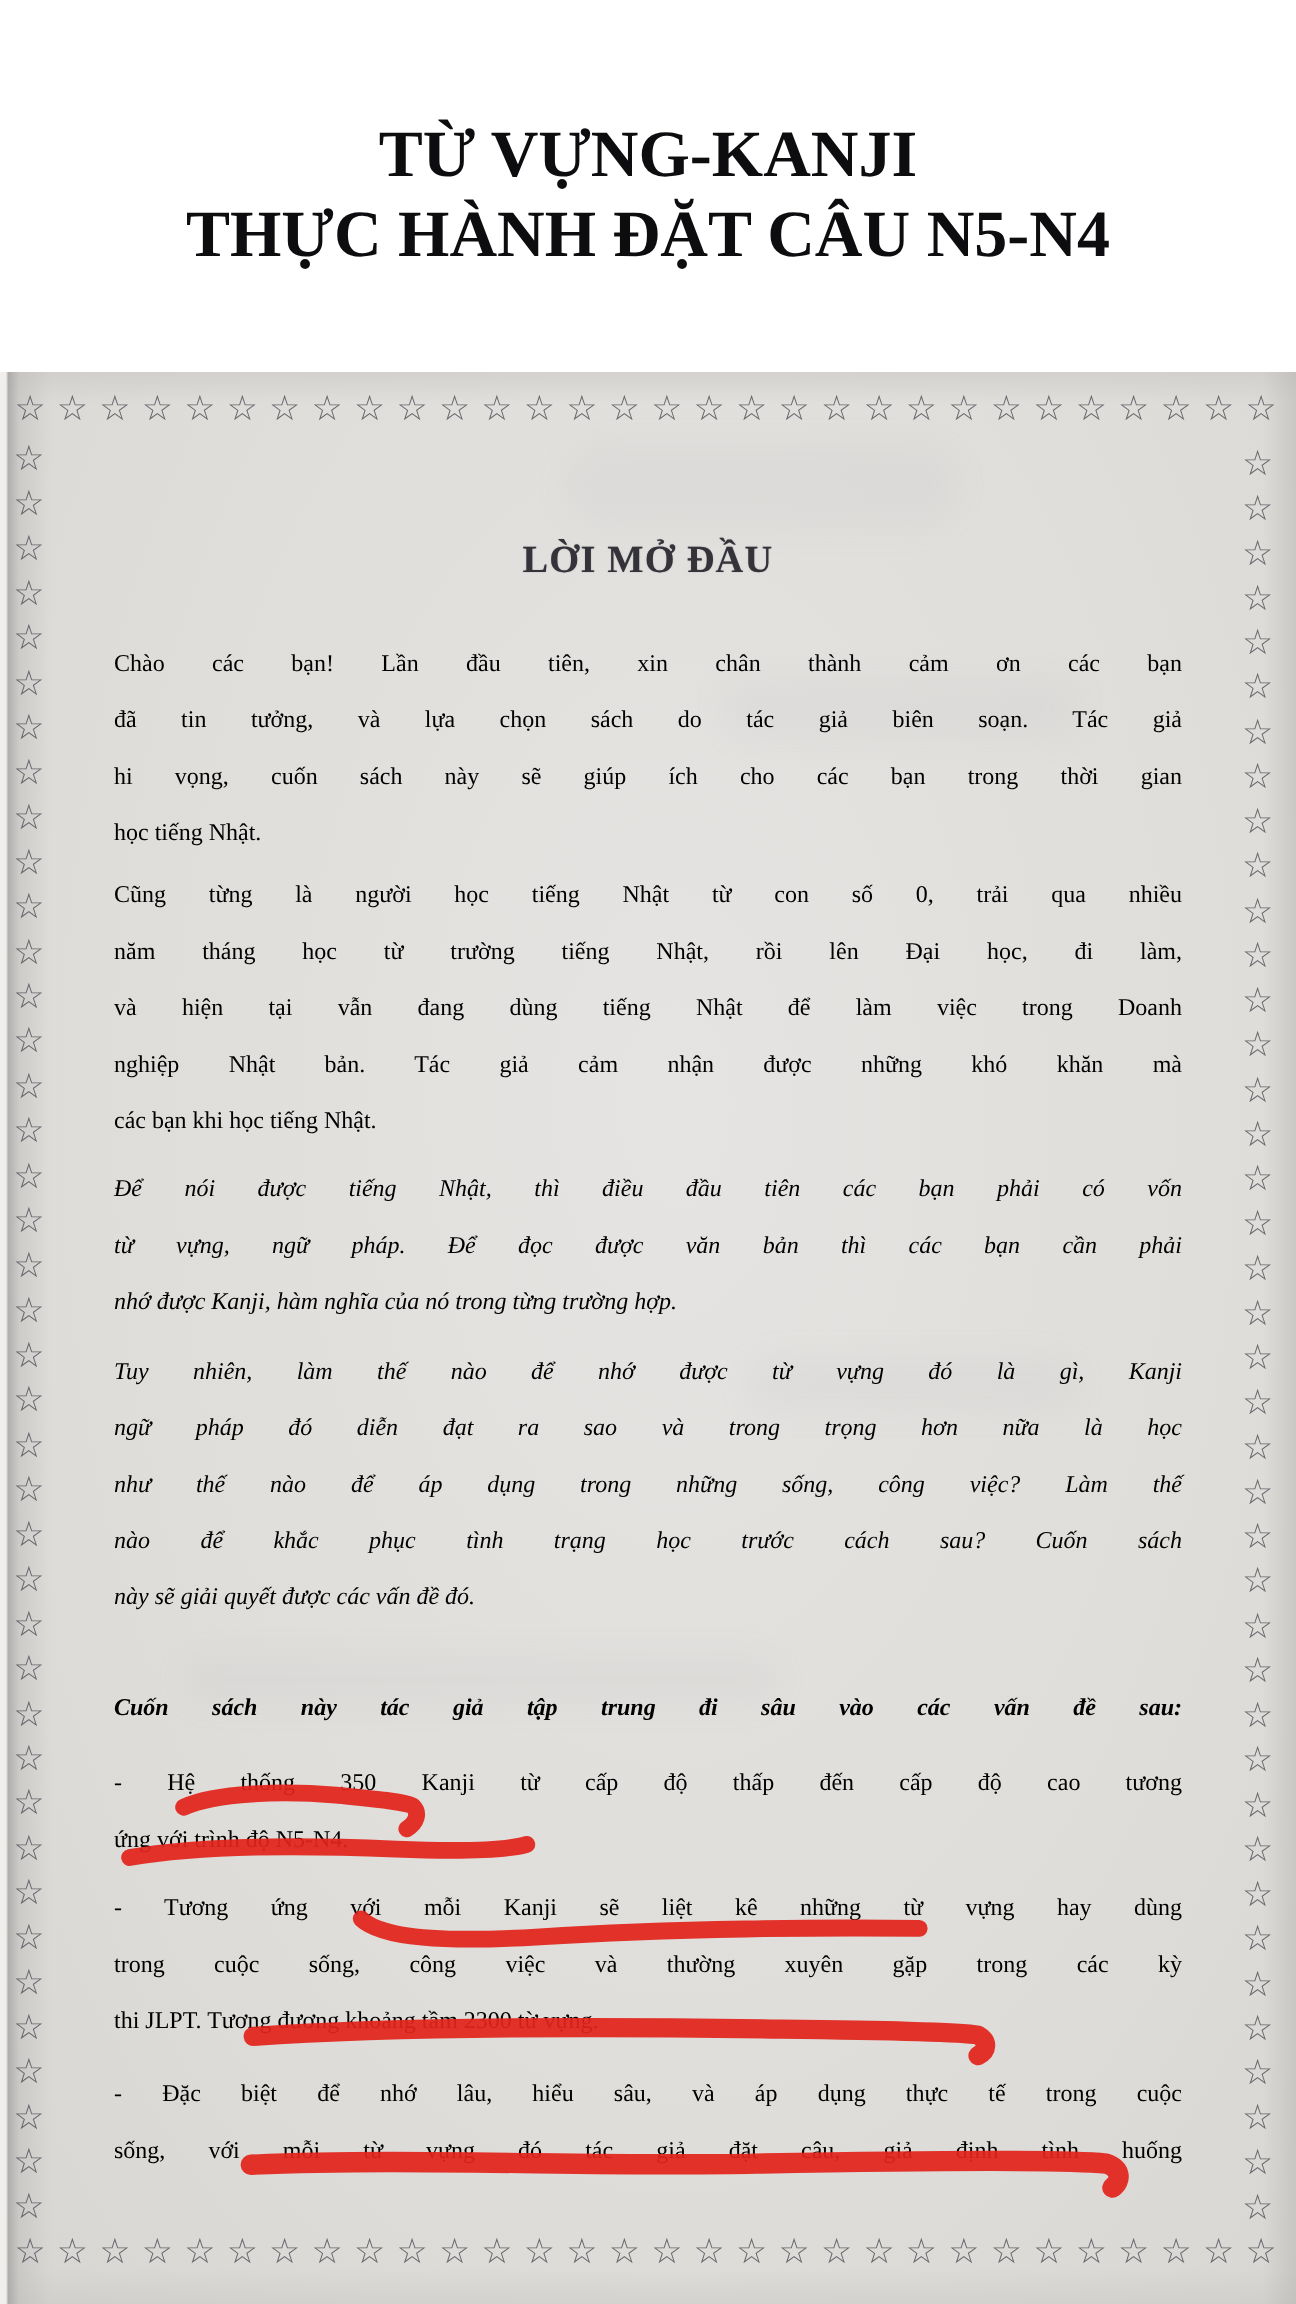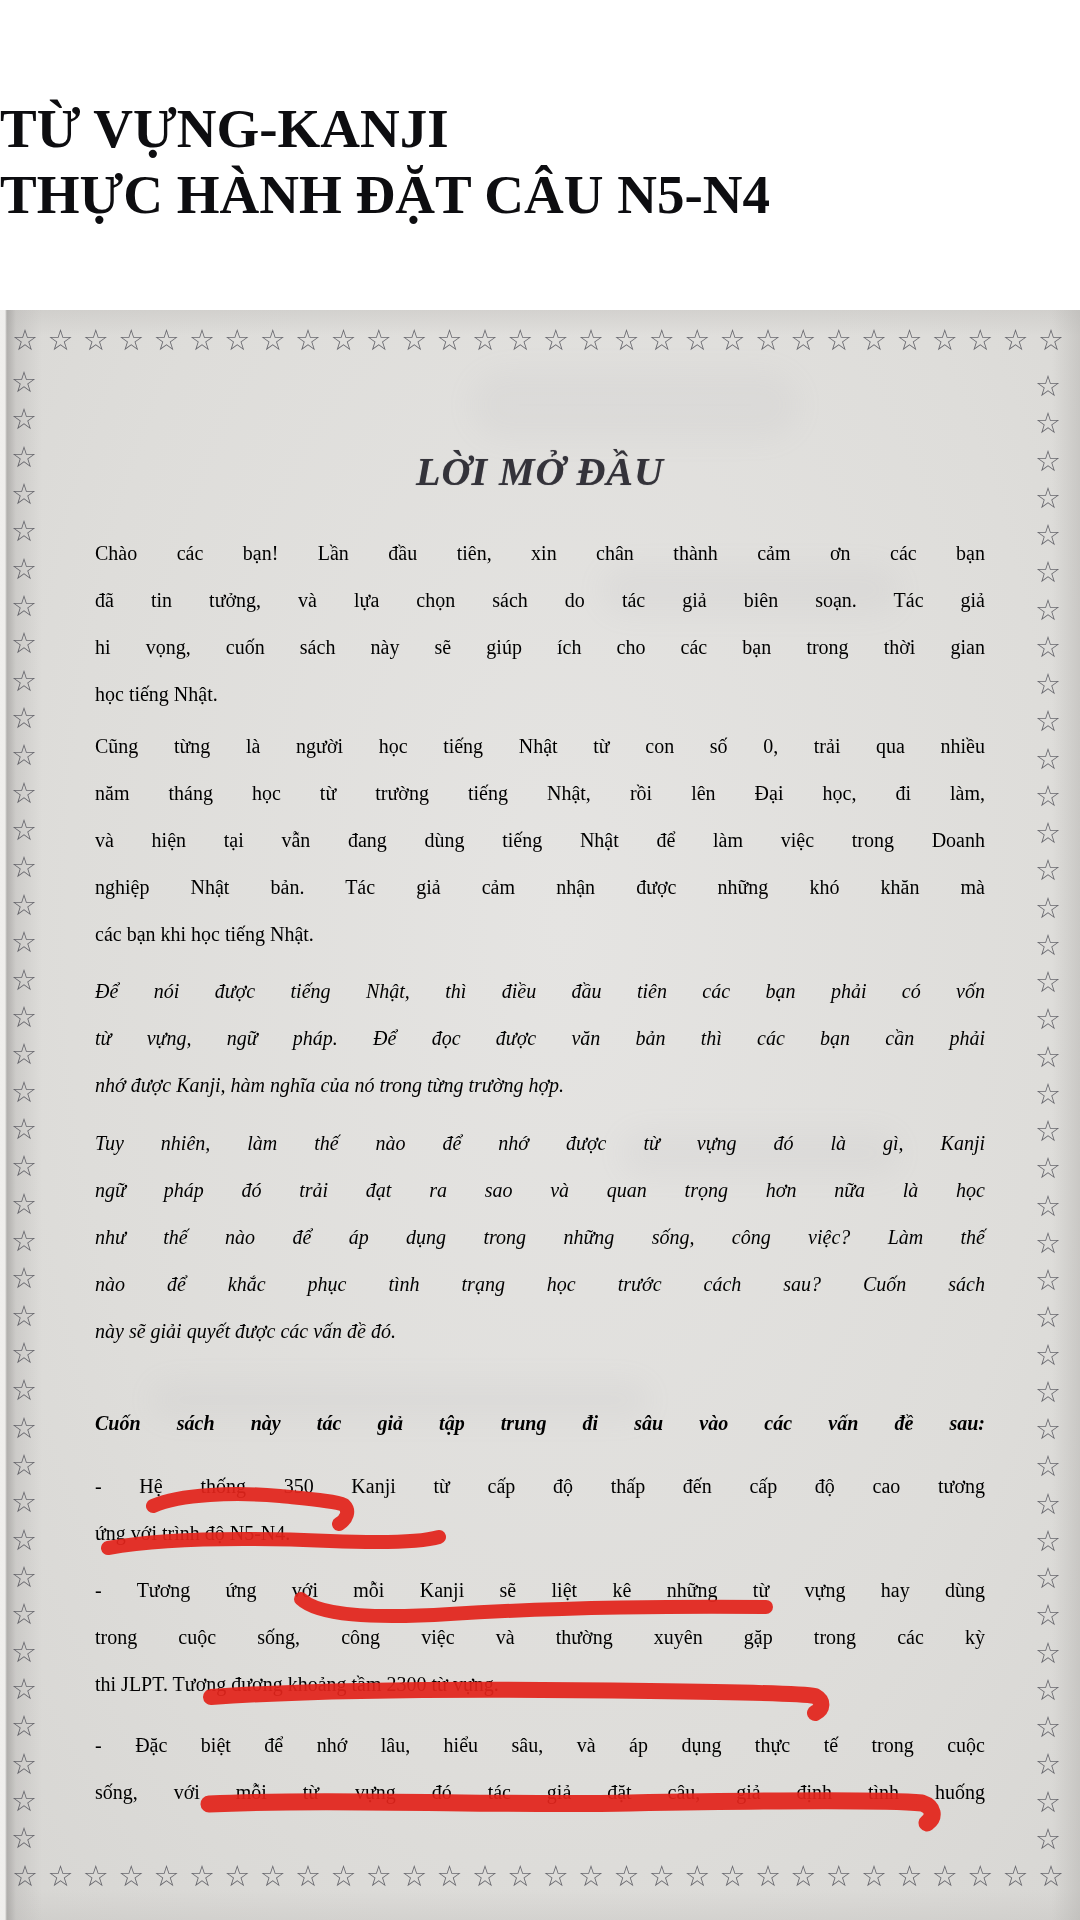--- a/index.html
+++ b/index.html
@@ -4,21 +4,21 @@
 <style>
   html,body{margin:0;padding:0;}
   body{
     width:1080px;height:1920px;position:relative;overflow:hidden;
     background:#ffffff;
     font-family:"Liberation Serif","DejaVu Serif",serif;
   }
   
   .title-block{
     position:absolute;top:96px;left:0;width:1080px;
-    color:#0d0d10;
+    text-align:center;color:#0d0d10;
     font-weight:bold;line-height:66px;font-size:55px;
     letter-spacing:0px;
   }
   
   .page{
     position:absolute;top:310px;left:0;width:1080px;height:1610px;
     background:
       linear-gradient(90deg,#f0efed 0px,#efeeec 5px,rgba(240,239,237,0) 7px),
       linear-gradient(90deg,rgba(150,148,146,.65) 6px,rgba(190,188,186,.5) 16px,rgba(222,221,218,0) 42px),
       linear-gradient(270deg,rgba(178,176,173,.45) 0px,rgba(222,221,218,0) 28px),
@@ -32,21 +32,21 @@
   .star-row{position:absolute;display:flex;justify-content:space-between;}
   .star-col{position:absolute;display:flex;flex-direction:column;justify-content:space-between;align-items:center;}
   #star-top{top:16px;left:12px;width:1052px;}
   #star-bottom{top:1552px;left:12px;width:1052px;}
   #star-left{top:58px;left:8px;height:1486px;width:32px;}
   #star-right{top:62px;left:1032px;height:1482px;width:32px;}
   
   .content-line, .preface-heading{color:#34333a;text-shadow:0 0 1px rgba(52,51,58,.4);}
   .preface-heading{
     position:absolute;top:138px;left:95px;width:890px;text-align:center;
-    font-size:40px;font-weight:bold;letter-spacing:1px;font-style:italic;
+    font-size:32px;font-weight:bold;letter-spacing:1px;
   }
   .para{position:absolute;left:95px;width:890px;font-size:20px;line-height:47px;}
   .para.italic{font-style:italic;}
   .para.bold-italic{font-style:italic;font-weight:bold;}
   .jline{text-align:justify;text-align-last:justify;}
   .lline{text-align:left;}
   .p0{top:220px;} .p1{top:413px;} .p2{top:658px;} .p3{top:810px;}
   .p4{top:1090px;} .p5{top:1153px;} .p6{top:1257px;} .p7{top:1412px;}
   
   #marker-overlay{position:absolute;top:0;left:0;width:1080px;height:1610px;pointer-events:none;}
@@ -232,21 +232,21 @@
         <div class="jline">nghiệp Nhật bản. Tác giả cảm nhận được những khó khăn mà</div>
         <div class="lline">các bạn khi học tiếng Nhật.</div>
       </div>
       <div class="para p2 italic">
         <div class="jline">Để nói được tiếng Nhật, thì điều đầu tiên các bạn phải có vốn</div>
         <div class="jline">từ vựng, ngữ pháp. Để đọc được văn bản thì các bạn cần phải</div>
         <div class="lline">nhớ được Kanji, hàm nghĩa của nó trong từng trường hợp.</div>
       </div>
       <div class="para p3 italic">
         <div class="jline">Tuy nhiên, làm thế nào để nhớ được từ vựng đó là gì, Kanji</div>
-        <div class="jline">ngữ pháp đó trải đạt ra sao và quan trọng hơn nữa là học</div>
+        <div class="jline">ngữ pháp đó diễn đạt ra sao và trong trọng hơn nữa là học</div>
         <div class="jline">như thế nào để áp dụng trong những sống, công việc? Làm thế</div>
         <div class="jline">nào để khắc phục tình trạng học trước cách sau? Cuốn sách</div>
         <div class="lline">này sẽ giải quyết được các vấn đề đó.</div>
       </div>
       <div class="para p4 bold-italic">
         <div class="jline">Cuốn sách này tác giả tập trung đi sâu vào các vấn đề sau:</div>
       </div>
       <div class="para p5">
         <div class="jline">- Hệ thống 350 Kanji từ cấp độ thấp đến cấp độ cao tương</div>
         <div class="lline">ứng với trình độ N5-N4.</div>

